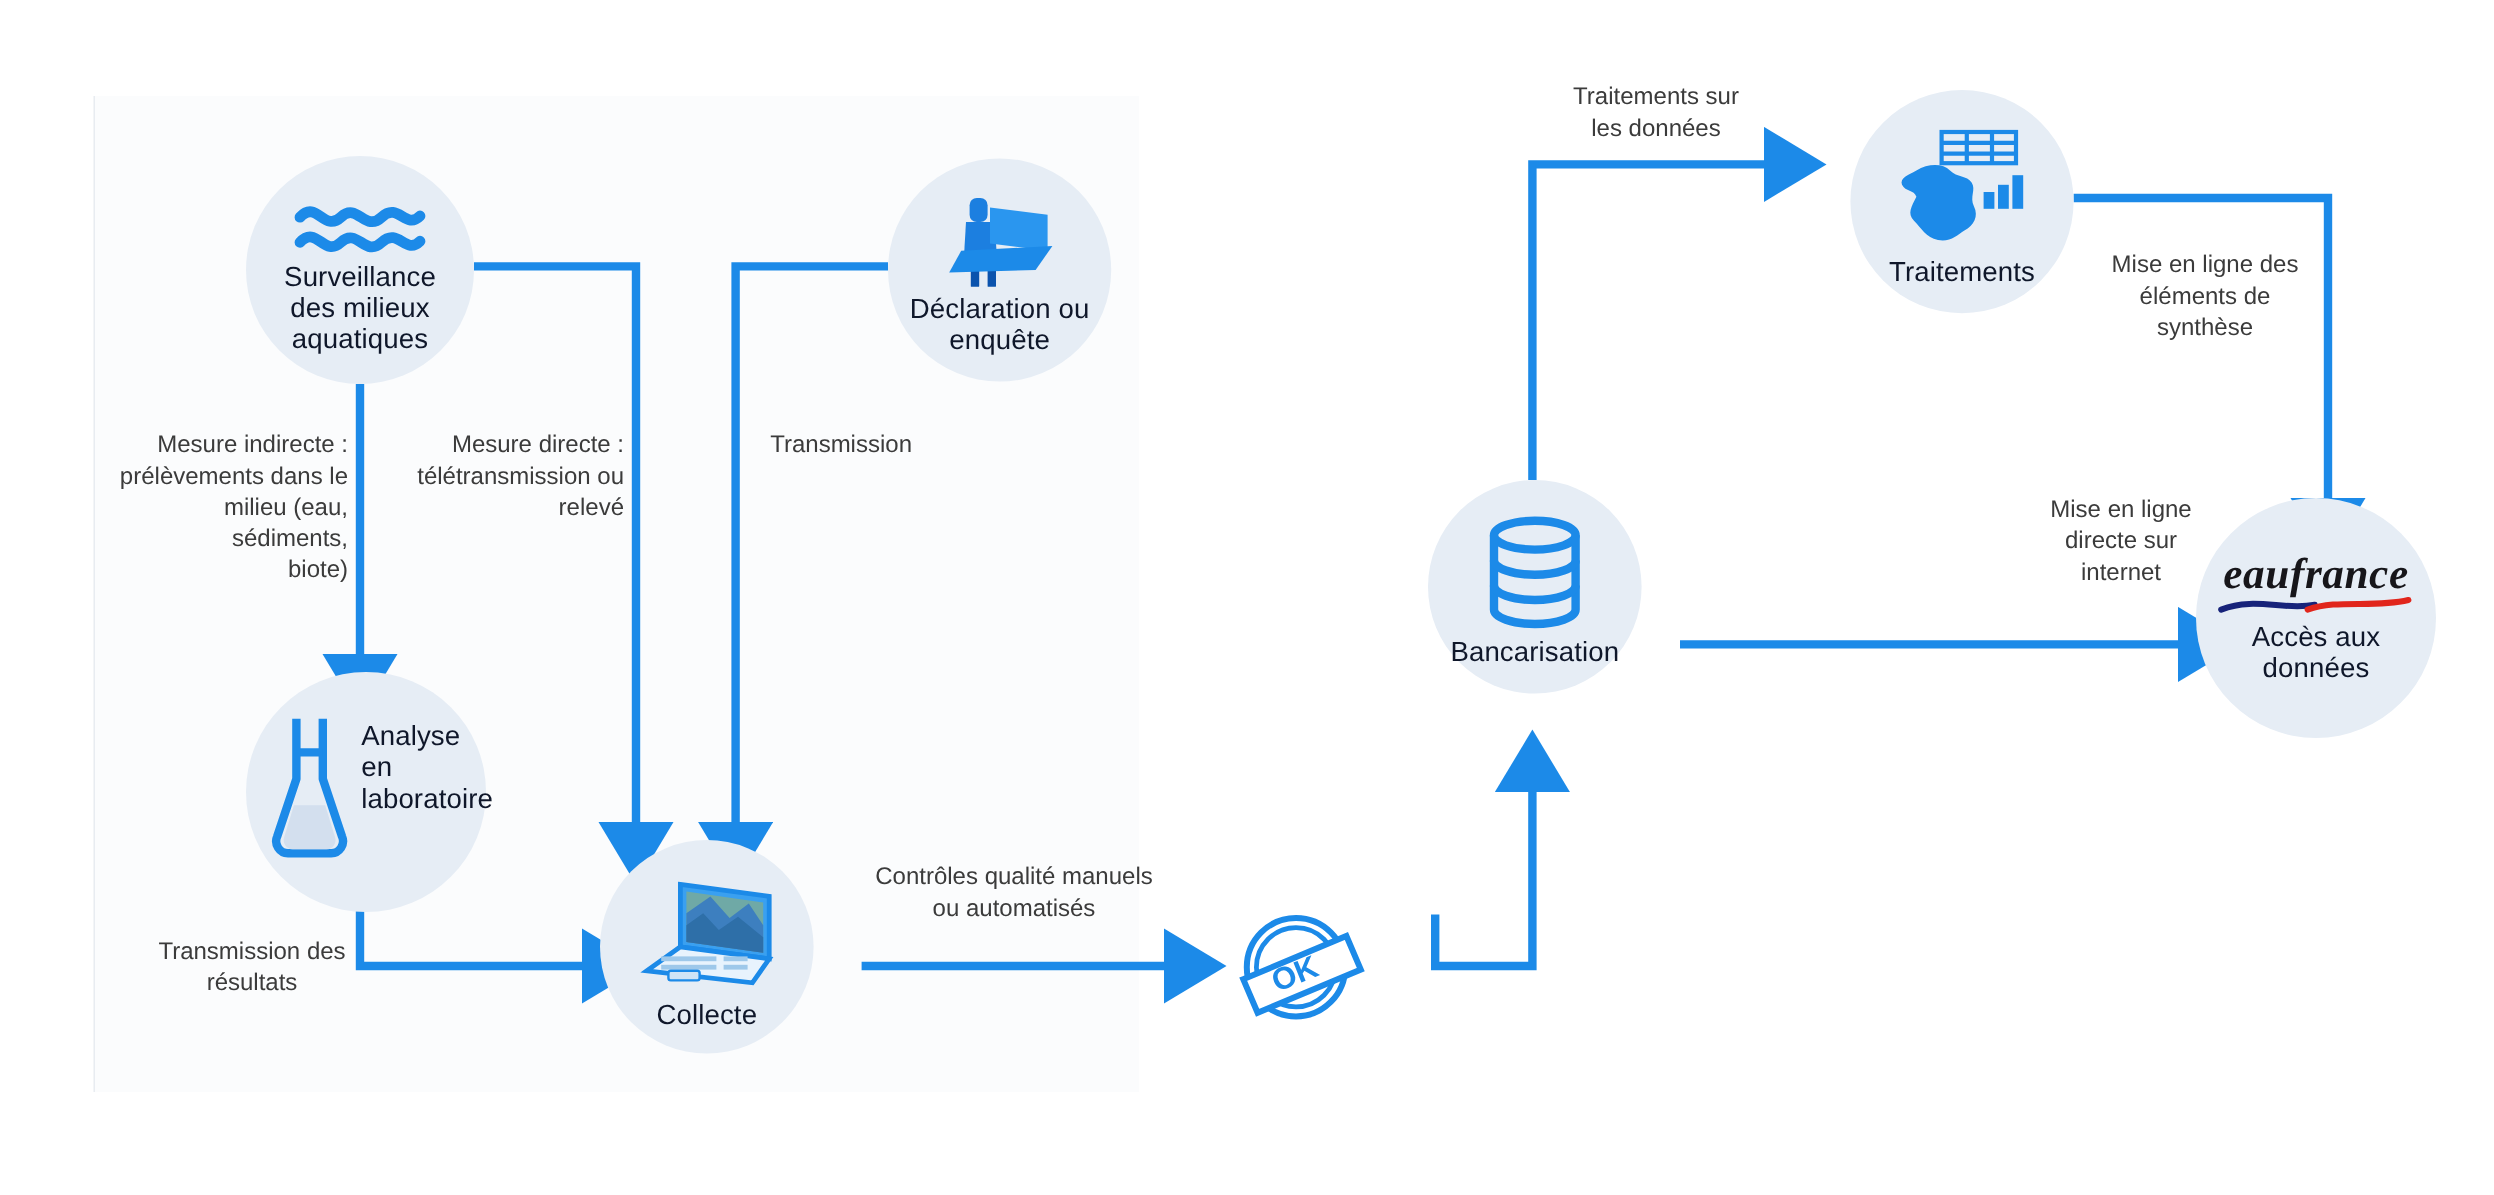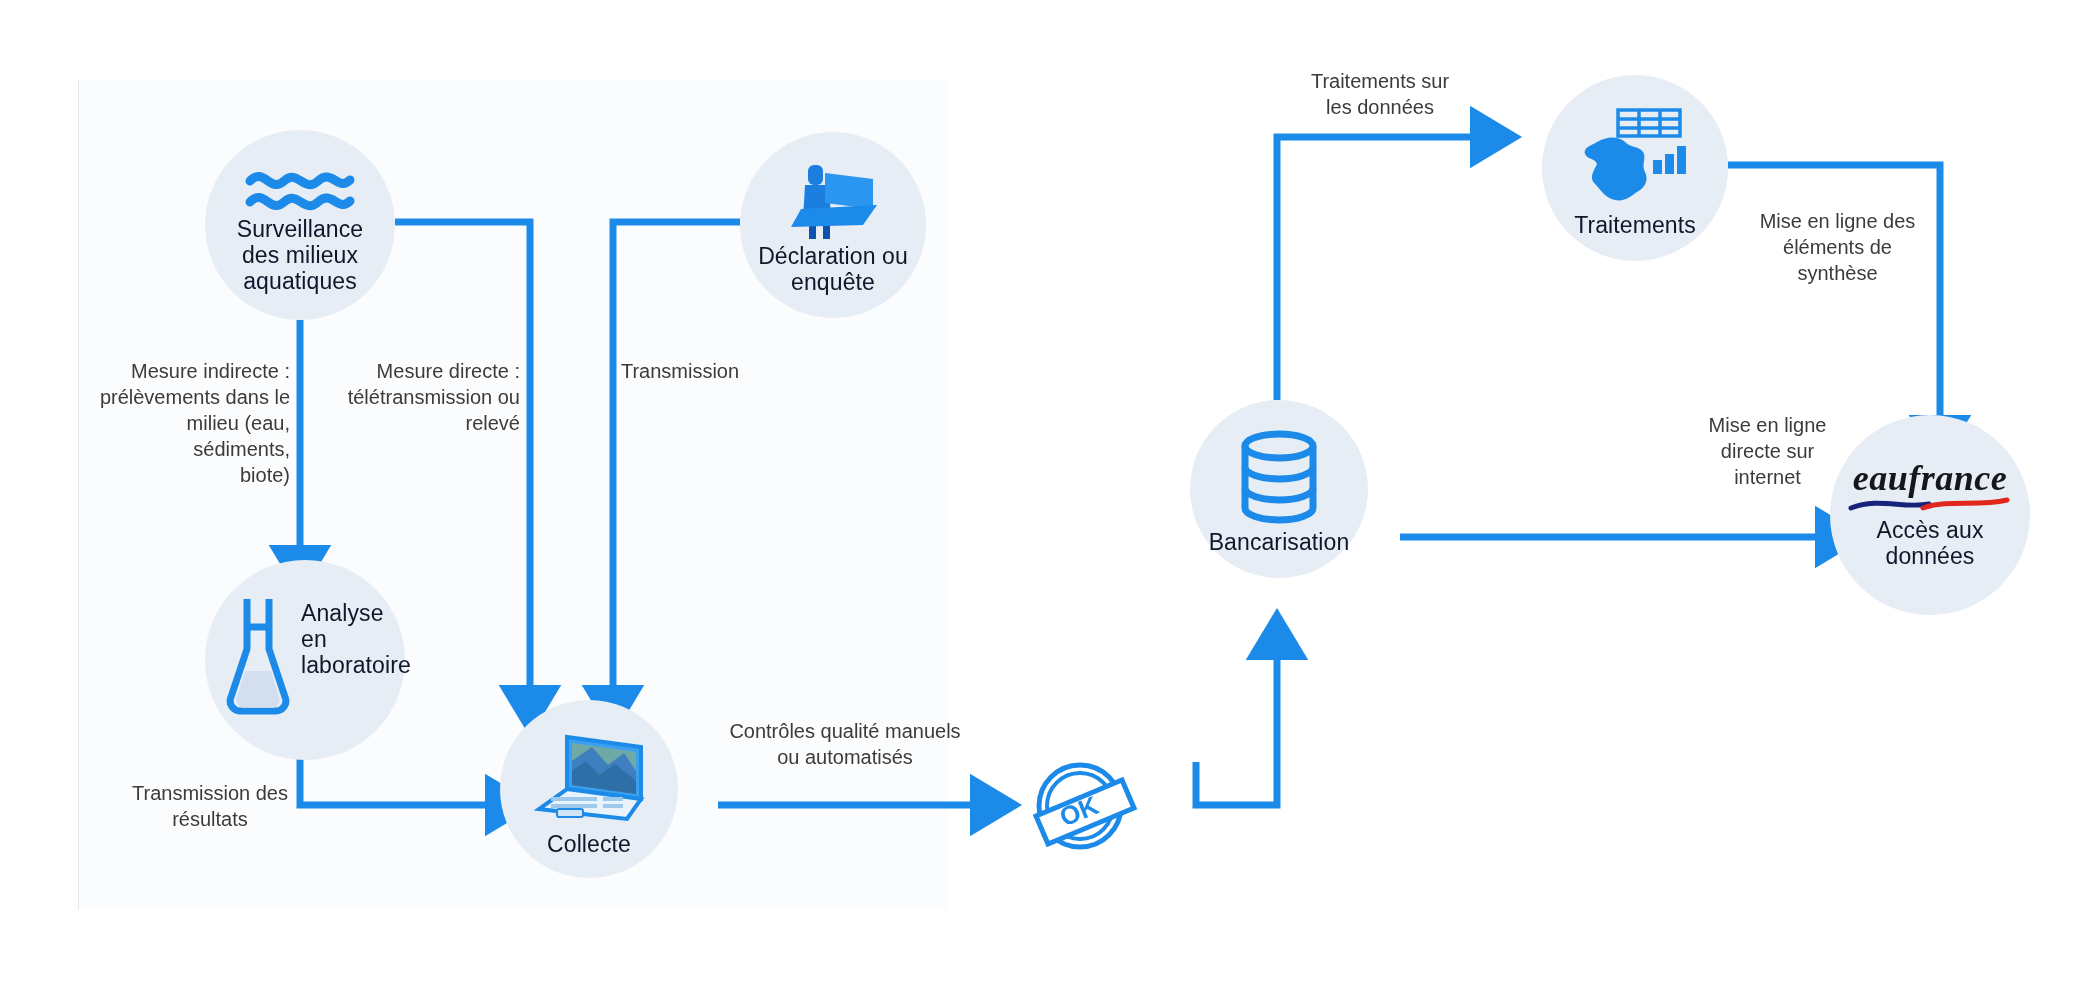--- a/index.html
+++ b/index.html
@@ -225,21 +225,21 @@
 
   <div class="edge-label rgt" style="left:95px;top:358px;width:195px;">Mesure indirecte :
 prélèvements dans le
 milieu (eau, sédiments,
 biote)</div>
 
   <div class="edge-label rgt" style="left:330px;top:358px;width:190px;">Mesure directe :
 télétransmission ou
 relevé</div>
 
-  <div class="edge-label ctr" style="left:600px;top:358px;width:160px;">Transmission</div>
+  <div class="edge-label ctr" style="left:600px;top:358px;width:160px;text-align:right;">Transmission</div>
 
   <div class="edge-label ctr" style="left:115px;top:780px;width:190px;">Transmission des
 résultats</div>
 
   <div class="edge-label ctr" style="left:710px;top:718px;width:270px;">Contrôles qualité manuels
 ou automatisés</div>
 
   <div class="edge-label ctr" style="left:1280px;top:68px;width:200px;">Traitements sur
 les données</div>
 

